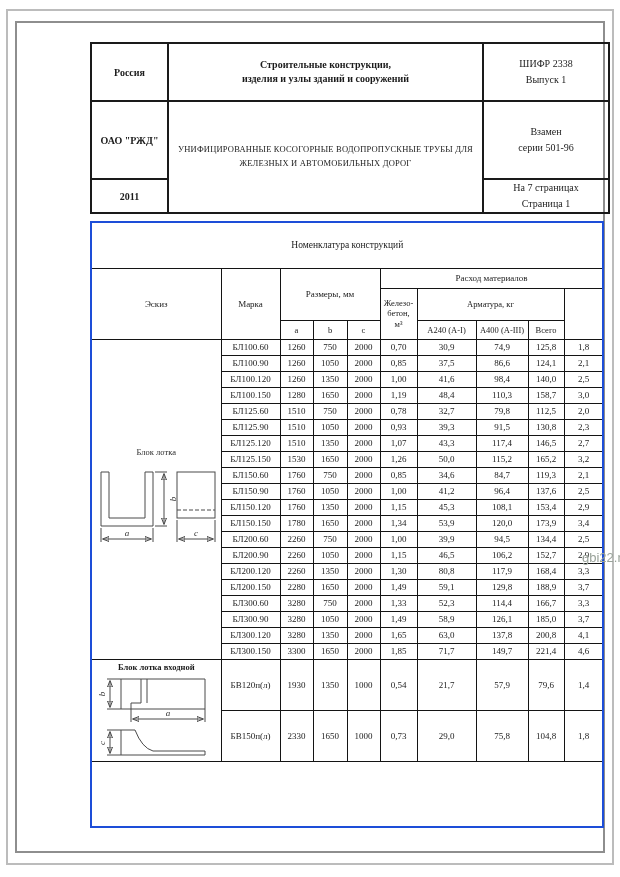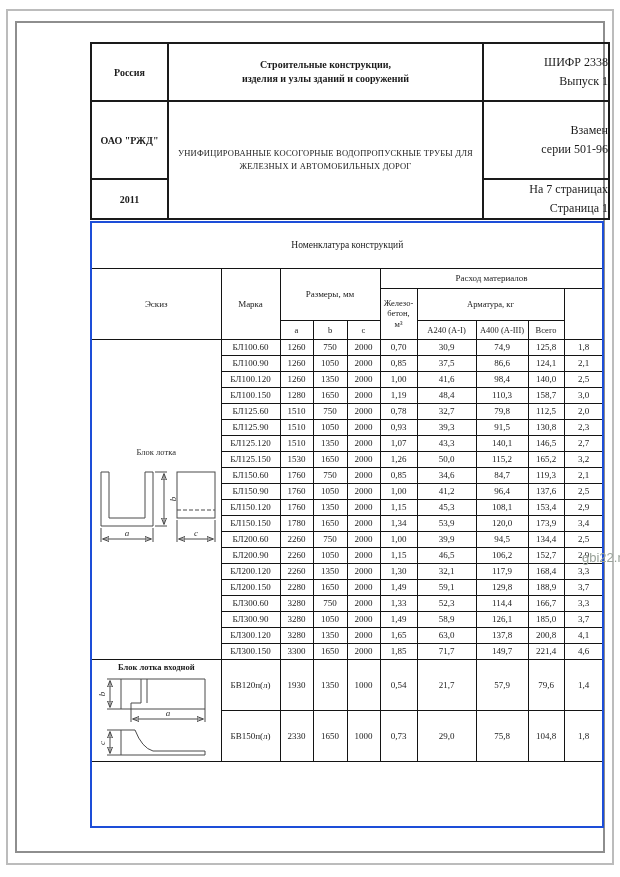--- a/index.html
+++ b/index.html
@@ -16,21 +16,21 @@
 
   
   .title-table { position:absolute; left:55px; top:42px; width:512px; }
   .title-table td { border:2px solid #1a1a1a; }
   .tt-r1 { height:58px; }
   .tt-r2 { height:78px; }
   .tt-r3 { height:34px; }
   .tt-left  { font-size:10px; font-weight:bold; }
   .tt-series { font-size:10px; font-weight:bold; line-height:1.45; }
   .tt-doc-title { font-size:8.5px; line-height:1.6; letter-spacing:0.2px; }
-  .tt-right { font-size:12px; line-height:1.6;text-align:right; }
+  .tt-right { font-size:10px; line-height:1.6; }
 
   
   .main-table { position:absolute; left:55px; top:221px; width:512px; border:2px solid #1d4ed8; }
   .main-table td { border:1px solid #141414; font-size:9px; }
   .row-cap { height:46px; }
   .row-cap td { font-size:9.5px; }
   .row-h1 { height:20px; }
   .row-h2 { height:32px; }
   .row-h3 { height:19px; }
   .row-h2 td, .row-h3 td { font-size:8.5px; }
@@ -234,21 +234,21 @@
         <td>130,8</td>
         <td>2,3</td>
       </tr>
       <tr class="data-row">
         <td>БЛ125.120</td>
         <td>1510</td>
         <td>1350</td>
         <td>2000</td>
         <td>1,07</td>
         <td>43,3</td>
-        <td>140,1</td>
+        <td>117,4</td>
         <td>146,5</td>
         <td>2,7</td>
       </tr>
       <tr class="data-row">
         <td>БЛ125.150</td>
         <td>1530</td>
         <td>1650</td>
         <td>2000</td>
         <td>1,26</td>
         <td>50,0</td>
@@ -321,21 +321,21 @@
         <td>106,2</td>
         <td>152,7</td>
         <td>2,9</td>
       </tr>
       <tr class="data-row">
         <td>БЛ200.120</td>
         <td>2260</td>
         <td>1350</td>
         <td>2000</td>
         <td>1,30</td>
-        <td>32,1</td>
+        <td>80,8</td>
         <td>117,9</td>
         <td>168,4</td>
         <td>3,3</td>
       </tr>
       <tr class="data-row">
         <td>БЛ200.150</td>
         <td>2280</td>
         <td>1650</td>
         <td>2000</td>
         <td>1,49</td>

